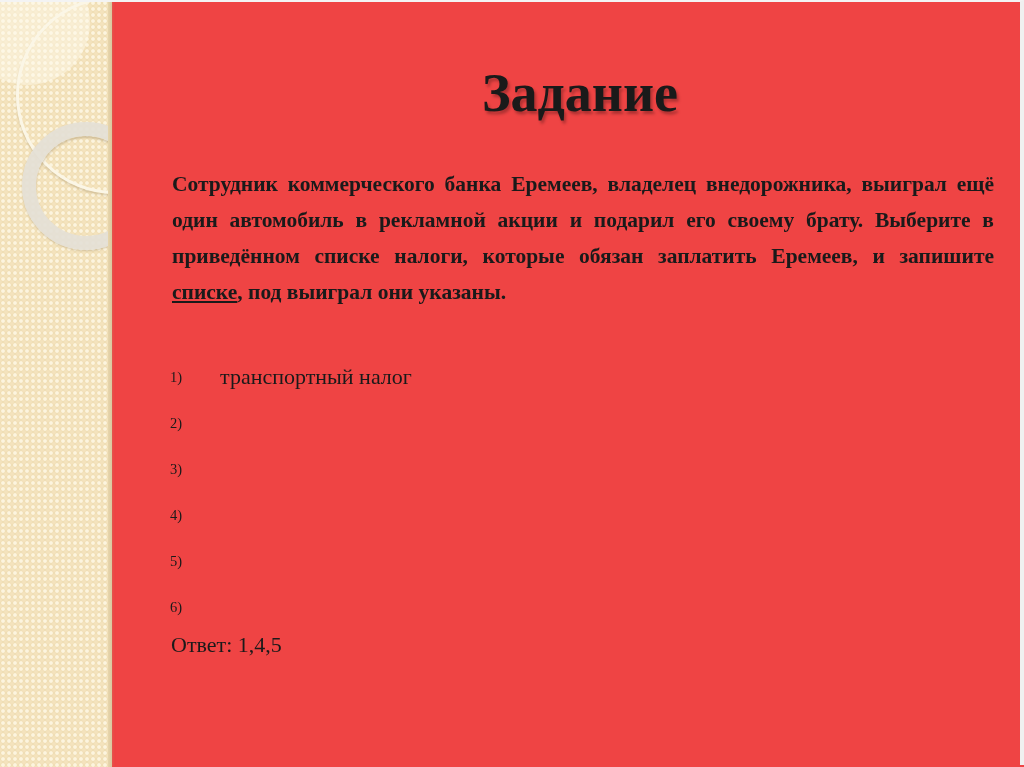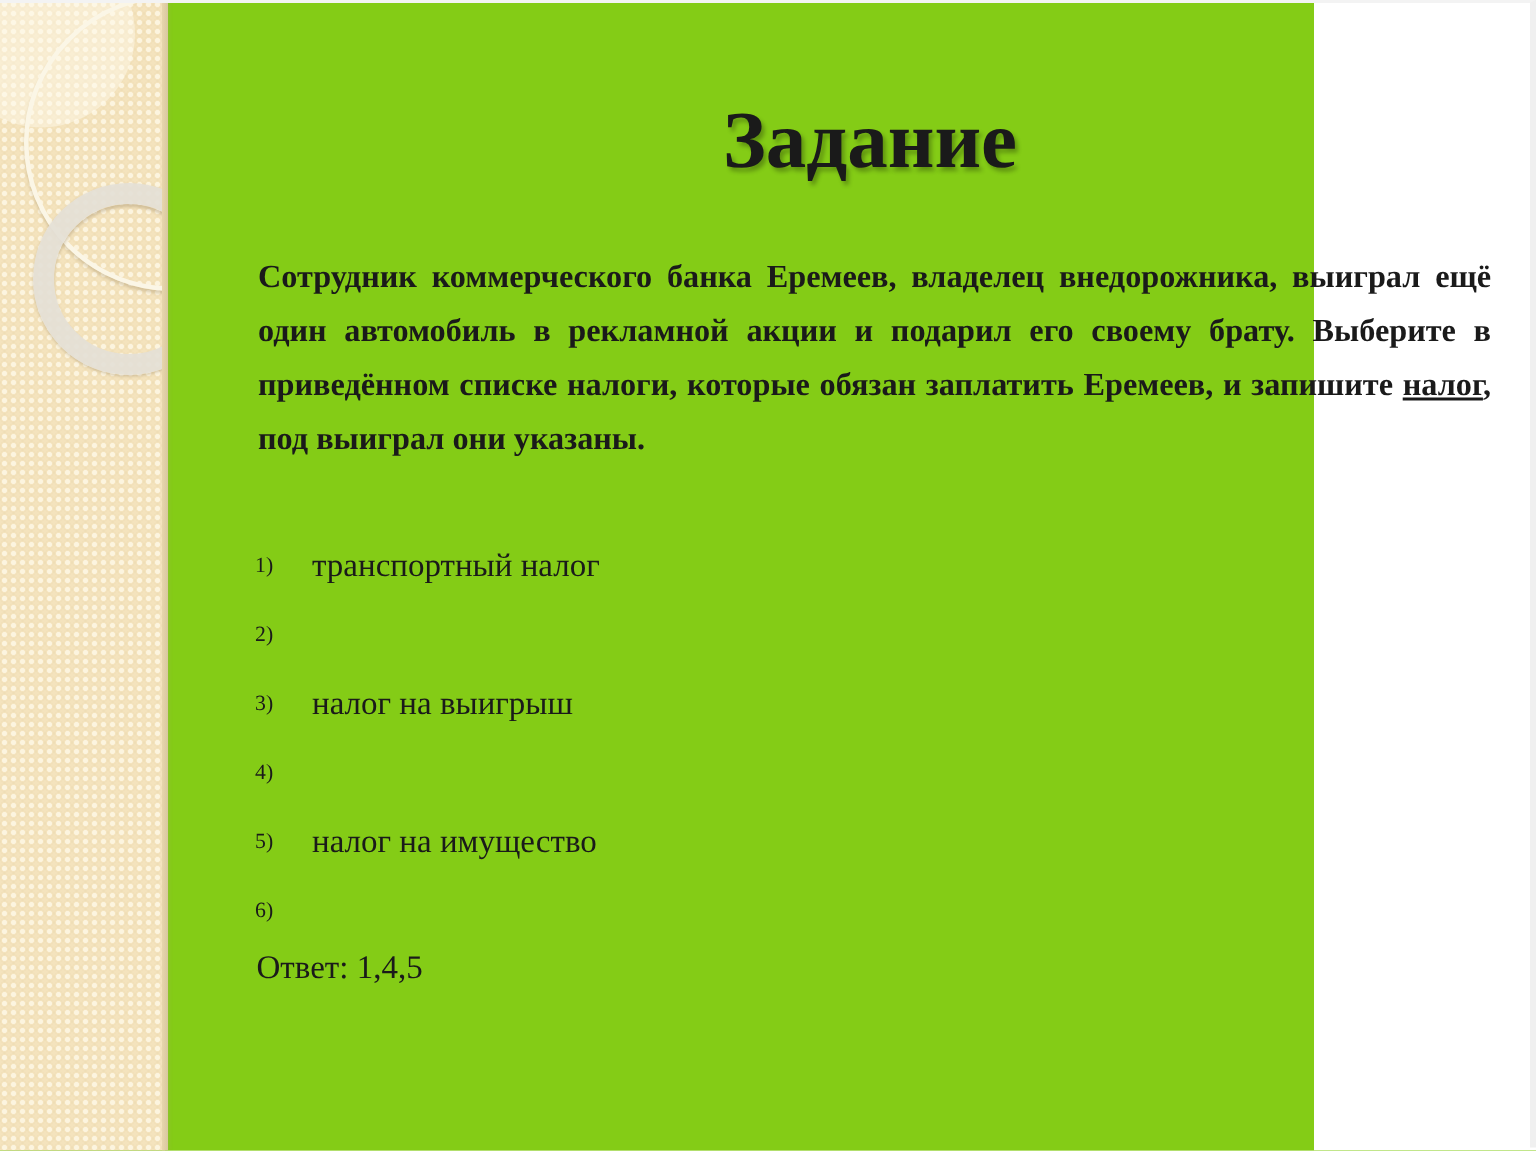--- a/index.html
+++ b/index.html
@@ -1,17 +1,17 @@
 <!DOCTYPE html>
 <html><head>
 <meta charset="utf-8">
 <style>
   html, body { margin:0; padding:0; }
   body { width:1024px; height:767px; position:relative; overflow:hidden; background:#ffffff; font-family:"Liberation Serif", serif; }
-  .slide { position:absolute; left:0; top:0; width:876px; height:767px; background:#84cc16; }
+  .slide { position:absolute; left:0; top:0; width:1024px; height:767px; background:#ef4444; }
   .slide-border { position:absolute; left:0; top:0; width:1020px; height:763px; border-top:2px solid #f3f3f3; border-right:4px solid #f0f0f0; pointer-events:none; }
   .side-panel {
     position:absolute; left:0; top:0; width:110px; height:767px;
     background-color:#f4e3bd;
     background-image:
       radial-gradient(circle at 3px 3px, rgba(255,250,235,0.75) 1.4px, transparent 2px),
       radial-gradient(circle at 3px 3px, transparent 2.2px, rgba(230,210,165,0.35) 2.6px, transparent 3px);
     background-size:6px 6px, 6px 6px;
     overflow:hidden;
     box-shadow: 2px 0 3px rgba(180,160,120,0.45);
@@ -19,57 +19,55 @@
   .panel-edge { position:absolute; left:108px; top:0; width:4px; height:767px; background:linear-gradient(to right, #e8d6ac, #d9c79f); }
   .fill-circle { position:absolute; left:-35px; top:-40px; width:125px; height:125px; border-radius:50%; background:rgba(255,250,238,0.45); }
   .thin-ring { position:absolute; left:16px; top:-4px; width:198px; height:198px; border-radius:50%; box-sizing:border-box; border:3px solid #fbf6e6; box-shadow: 0 2px 2px rgba(160,140,100,0.35); }
   .thick-ring { position:absolute; left:22px; top:122px; width:128px; height:128px; border-radius:50%; box-sizing:border-box; border:14px solid rgba(228,224,214,0.92); box-shadow: inset 0 2px 2px rgba(150,130,95,0.35), 0 1px 2px rgba(150,130,95,0.35); }
   .title { position:absolute; left:0; top:62px; width:1160px; text-align:center; font-family:"Liberation Serif", serif; font-weight:bold; font-size:54px; color:#1a1a1a; text-shadow: 2px 3px 3px rgba(0,0,0,0.28); margin:0; }
   .para { position:absolute; left:172px; top:166px; width:822px; font-family:"Liberation Serif", serif; font-weight:bold; font-size:21.5px; line-height:36px; text-align:justify; color:#1a1a1a; margin:0; }
   .para u { text-decoration:underline; }
   .options { position:absolute; left:170px; top:354px; margin:0; padding:0; list-style:none; }
   .option { height:46px; display:flex; align-items:center; font-family:"Liberation Serif", serif; color:#1a1a1a; }
   .opt-num { width:38px; font-size:14.5px; }
-  .opt-text { font-size:22px; }
+  .opt-text { font-size:22px;margin-left:12px; }
   .answer { position:absolute; left:171px; top:632px; font-family:Liberation Serif, serif; font-size:22px; color:#1a1a1a; margin:0; }
 </style>
 </head>
 <body>
 
 <div class="slide">
   <div class="side-panel">
     <div class="fill-circle"></div>
     <div class="thin-ring"></div>
     <div class="thick-ring"></div>
   </div>
   <div class="panel-edge"></div>
   <div class="slide-border"></div>
 
   <h1 class="title">Задание</h1>
 
-  <p class="para"><span>Сотрудник коммерческого банка Еремеев, владелец внедорожника, выиграл ещё один автомобиль в рекламной акции и подарил его своему брату. Выберите в приведённом списке налоги, которые обязан заплатить Еремеев, и запишите </span><u>налог</u><span>, под выиграл они указаны.</span></p>
+  <p class="para"><span>Сотрудник коммерческого банка Еремеев, владелец внедорожника, выиграл ещё один автомобиль в рекламной акции и подарил его своему брату. Выберите в приведённом списке налоги, которые обязан заплатить Еремеев, и запишите </span><u>списке</u><span>, под выиграл они указаны.</span></p>
 
   <ul class="options">
     <li class="option">
         <span class="opt-num">1)</span>
         <span class="opt-text">транспортный налог</span>
       </li>
     <li class="option">
         <span class="opt-num">2)</span>
       </li>
     <li class="option">
         <span class="opt-num">3)</span>
-        <span class="opt-text">налог на выигрыш</span>
       </li>
     <li class="option">
         <span class="opt-num">4)</span>
       </li>
     <li class="option">
         <span class="opt-num">5)</span>
-        <span class="opt-text">налог на имущество</span>
       </li>
     <li class="option">
         <span class="opt-num">6)</span>
       </li>
   </ul>
 
   <p class="answer">Ответ: 1,4,5</p>
 </div>
 
 </body></html>

